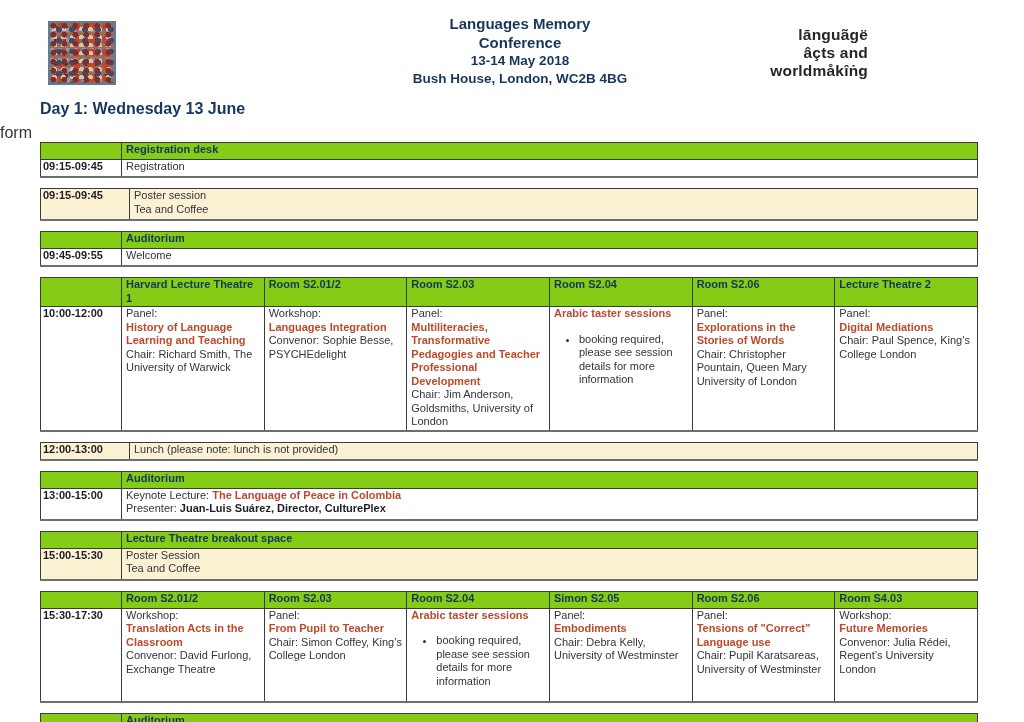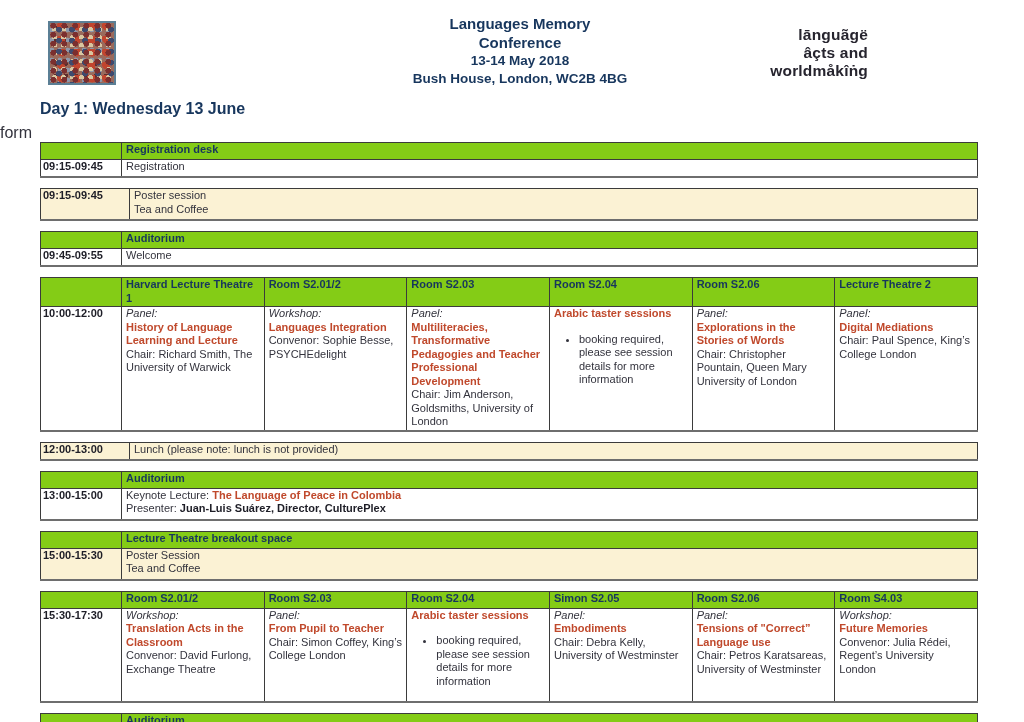--- a/index.html
+++ b/index.html
@@ -53,21 +53,21 @@
   }
   .time-col{width:72px;}
   td.time{font-weight:bold;color:#1d1d26;white-space:nowrap;padding-left:2px;padding-right:14px;}
   tr.cream td{background:#fbf2d4;}
   .h1line td{height:15px;}
   .h2line td{height:29px;}
   .h3line td{height:42px;}
   .grid-morning td{height:92px;}
   .grid-afternoon td{height:63px;}
   .grid-hdr td{}
-  .type{color:#33333d;font-style:italic;}
+  .type{color:#33333d;}
   .stitle{color:#c0492c;font-weight:bold;}
   .detail{color:#33333d;}
   .boldname{font-weight:bold;color:#1d1d26;text-align:center;}
   ul.blt{margin:12px;padding:0 0 0 13px;}
   ul.blt li{margin:0;padding:0;}
 </style>
 </head>
 <body>
 
 <div class="page">
@@ -141,21 +141,21 @@
       <td>Room S2.01/2</td>
       <td>Room S2.03</td>
       <td>Room S2.04</td>
       <td>Room S2.06</td>
       <td>Lecture Theatre 2</td>
     </tr>
     <tr class="grid-morning">
       <td class="time-col time">10:00-12:00</td>
       <td>
         <div class="type">Panel:</div>
-        <div class="stitle">History of Language Learning and Lecture</div>
+        <div class="stitle">History of Language Learning and Teaching</div>
         <div class="detail">Chair: Richard Smith, The University of Warwick</div>
       </td>
       <td>
         <div class="type">Workshop:</div>
         <div class="stitle">Languages Integration</div>
         <div class="detail">Convenor: Sophie Besse, PSYCHEdelight</div>
       </td>
       <td>
         <div class="type">Panel:</div>
         <div class="stitle">Multiliteracies, Transformative Pedagogies and Teacher Professional Development</div>
@@ -256,21 +256,21 @@
             </ul>
       </td>
       <td>
         <div class="type">Panel:</div>
         <div class="stitle">Embodiments</div>
         <div class="detail">Chair: Debra Kelly, University of Westminster</div>
       </td>
       <td>
         <div class="type">Panel:</div>
         <div class="stitle">Tensions of "Correct” Language use</div>
-        <div class="detail">Chair: Petros Karatsareas, University of Westminster</div>
+        <div class="detail">Chair: Pupil Karatsareas, University of Westminster</div>
       </td>
       <td>
         <div class="type">Workshop:</div>
         <div class="stitle">Future Memories</div>
         <div class="detail">Convenor: Julia Rédei, Regent’s University London</div>
       </td>
     </tr>
   </tbody>
     </table>
 

